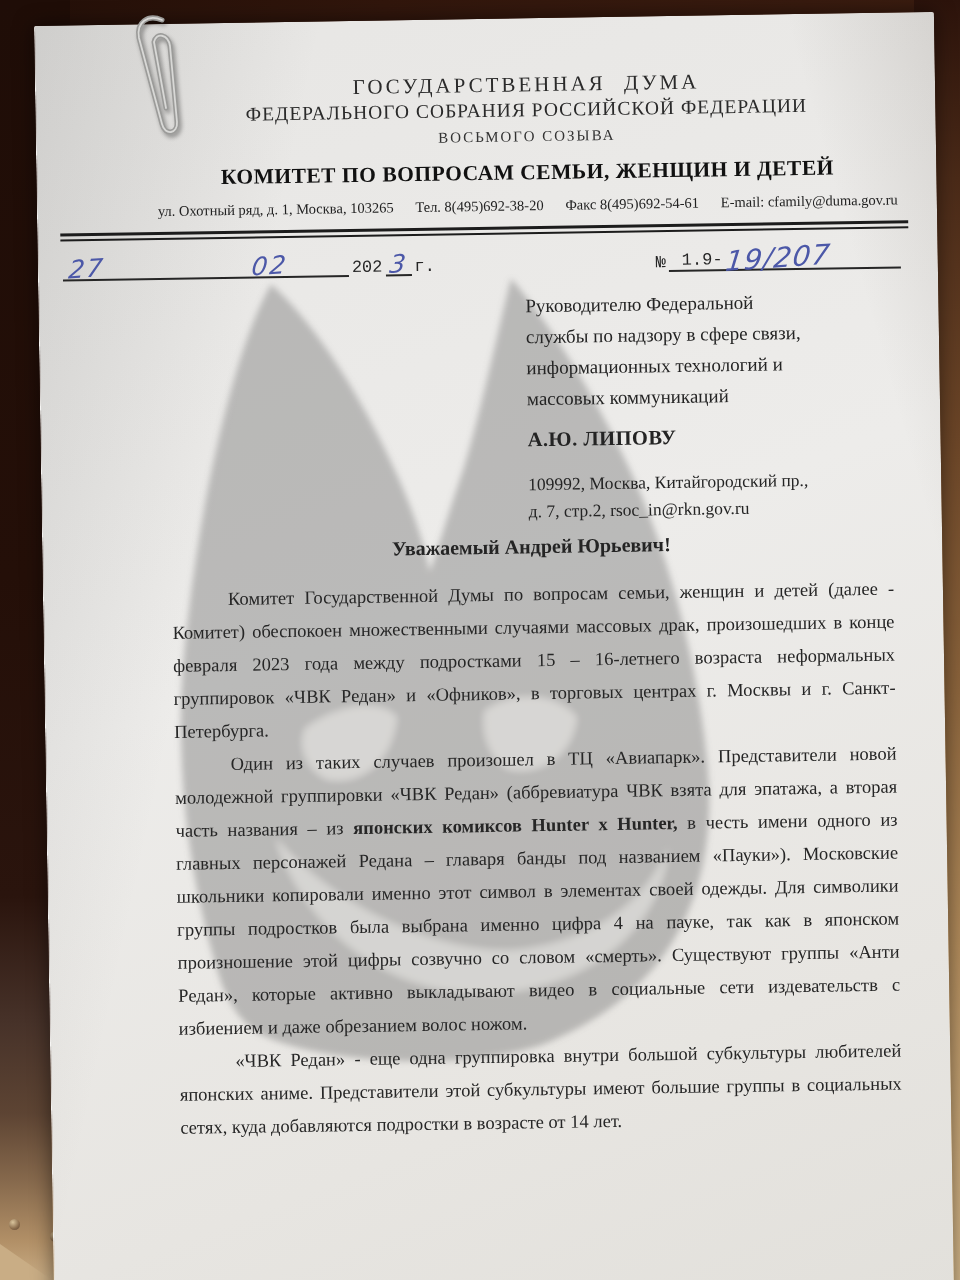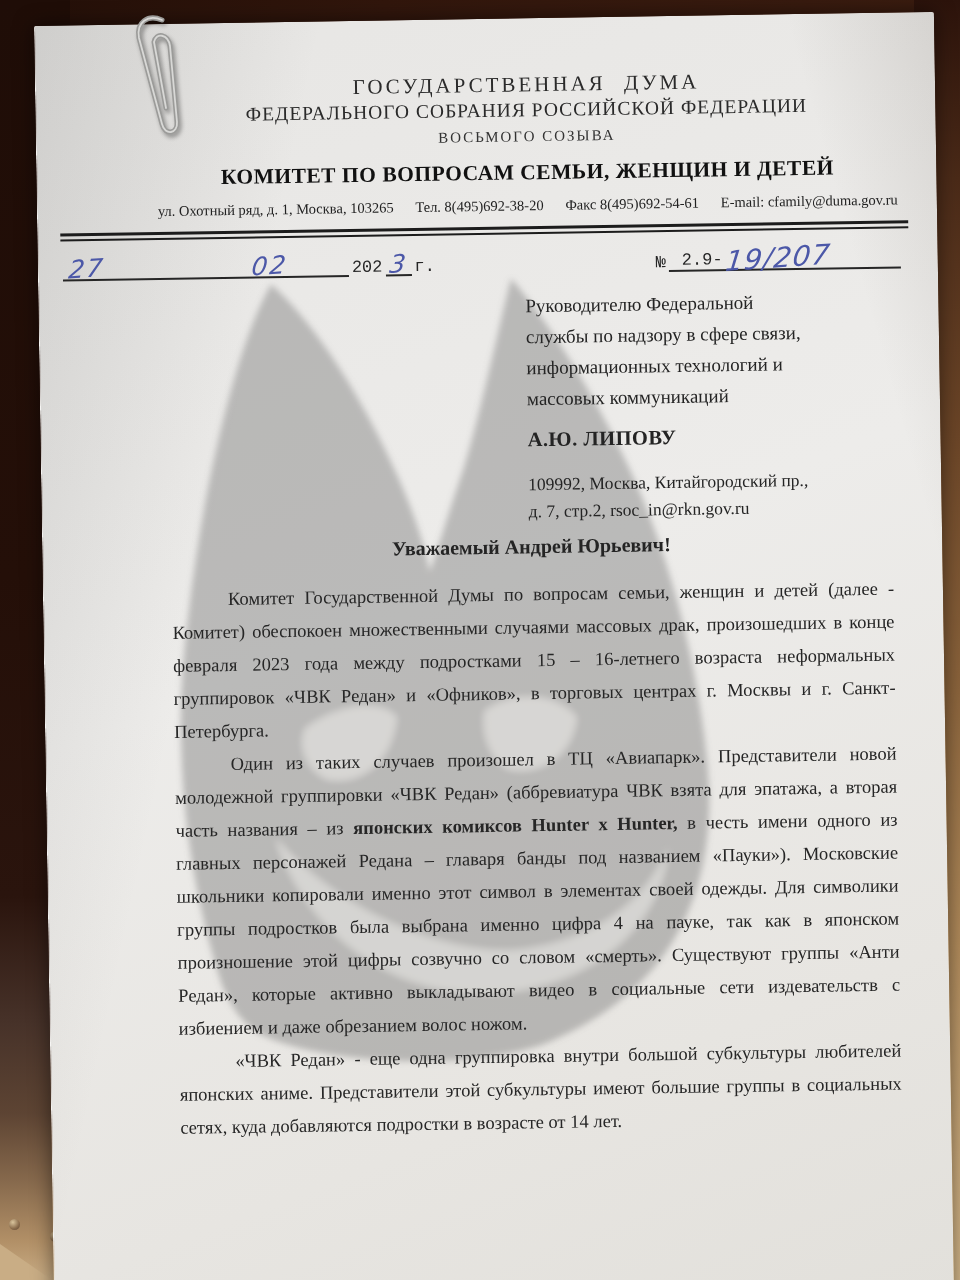--- a/index.html
+++ b/index.html
@@ -136,21 +136,21 @@
     <div class="refrow">
       <div class="ref-left">
         <span class="blank b-day"><span class="hw">27</span></span>
         <span class="blank b-month"><span class="hw">02</span></span>
         <span class="printed">202</span>
           <span class="blank b-year"><span class="hw">3</span></span>
         <span class="printed">г.</span>
       </div>
       <div class="ref-right">
         <span class="printed">№</span>
-        <span class="blank b-num"><span class="printed">2.9-</span><span class="hw hw-num">19/207</span></span>
+        <span class="blank b-num"><span class="printed">1.9-</span><span class="hw hw-num">19/207</span></span>
       </div>
     </div>
 
     <div class="recipient">
       <div class="rline">Руководителю Федеральной</div>
       <div class="rline">службы по надзору в сфере связи,</div>
       <div class="rline">информационных технологий и</div>
       <div class="rline">массовых коммуникаций</div>
       <div class="rname">А.Ю. ЛИПОВУ</div>
       <div class="raddr">

